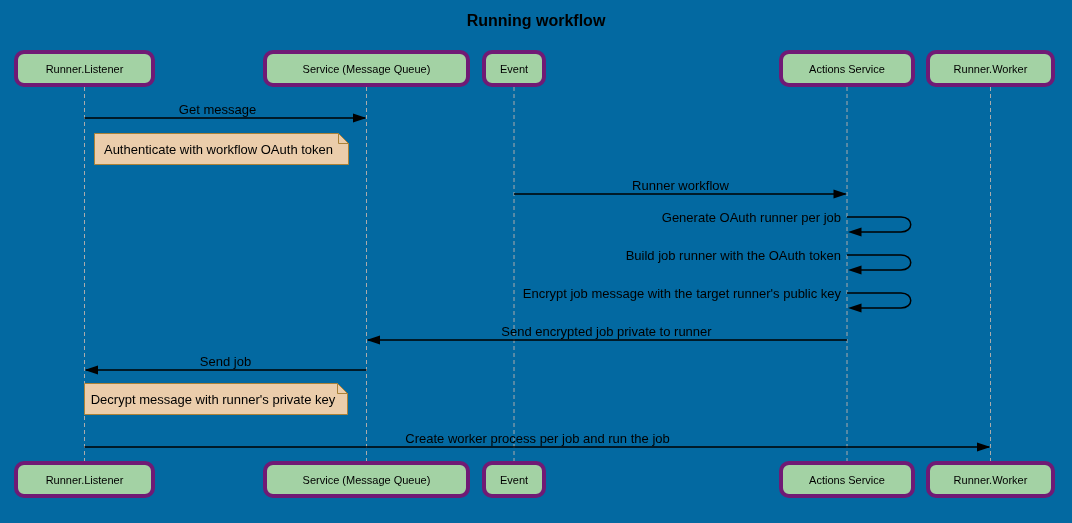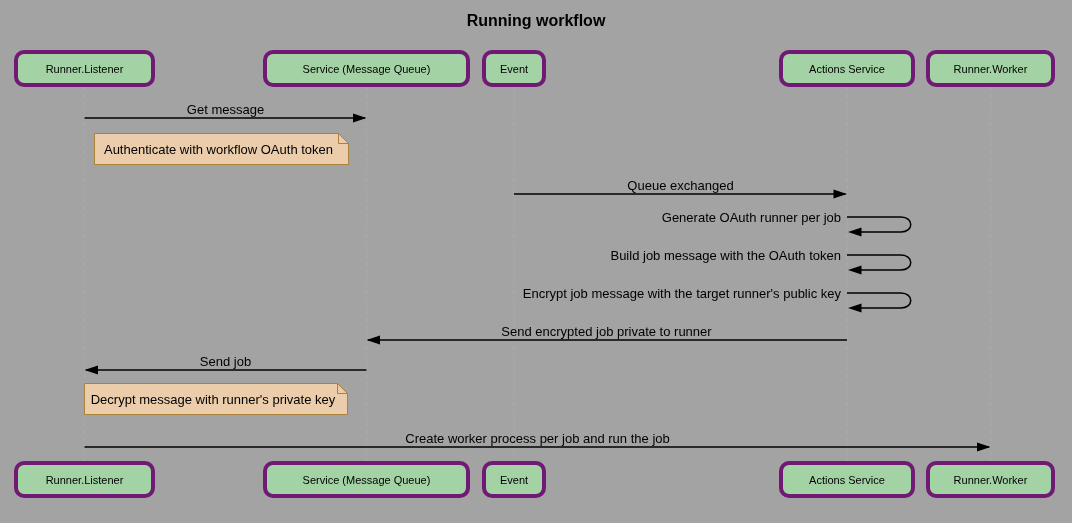--- a/index.html
+++ b/index.html
@@ -1,20 +1,20 @@
 <!DOCTYPE html>
 <html><head>
 <meta charset="utf-8">
 <style>
   html, body { margin: 0; padding: 0; background: #ffffff; }
   .canvas {
     position: relative;
     width: 1072px;
     height: 523px;
-    background: #a3a3a3;
+    background: #0369a1;
     font-family: "Liberation Sans", sans-serif;
     color: #000000;
     overflow: hidden;
   }
   .diagram-title {
     position: absolute;
     top: 12px;
     left: 0;
     width: 100%;
     text-align: center;
@@ -148,24 +148,24 @@
   <div class="actor" style="left:482px; top:461px; width:64px;">
     <span>Event</span>
   </div>
   <div class="actor" style="left:779px; top:461px; width:136px;">
     <span>Actions Service</span>
   </div>
   <div class="actor" style="left:926px; top:461px; width:129px;">
     <span>Runner.Worker</span>
   </div>
 
-  <div class="msg-label" style="left:84px; top:102px; width:283px;">Get message</div>
-  <div class="msg-label" style="left:514px; top:178px; width:333px;">Queue exchanged</div>
+  <div class="msg-label" style="left:76px; top:102px; width:283px;">Get message</div>
+  <div class="msg-label" style="left:514px; top:178px; width:333px;">Runner workflow</div>
   <div class="msg-label align-right" style="right:231px; top:210px; width:420px;">Generate OAuth runner per job</div>
-  <div class="msg-label align-right" style="right:231px; top:248px; width:420px;">Build job message with the OAuth token</div>
+  <div class="msg-label align-right" style="right:231px; top:248px; width:420px;">Build job runner with the OAuth token</div>
   <div class="msg-label align-right" style="right:231px; top:286px; width:420px;">Encrypt job message with the target runner's public key</div>
   <div class="msg-label" style="left:366px; top:324px; width:481px;">Send encrypted job private to runner</div>
   <div class="msg-label" style="left:84px; top:431px; width:907px;">Create worker process per job and run the job</div>
   <div class="msg-label" style="left:84px; top:354px; width:283px;">Send job</div>
 
   <div class="note" style="left:94px; top:133px; width:255px; height:32px;">
     <svg width="255" height="32" viewBox="0 0 255 32">
       <path d="M0.5,0.5 H244.5 L254.5,10.5 V31.5 H0.5 Z" fill="#EBCDAB" stroke="#AA8239" stroke-width="1"></path>
       <path d="M244.5,0.5 V10.5 H254.5" fill="none" stroke="#AA8239" stroke-width="1"></path>
     </svg>

